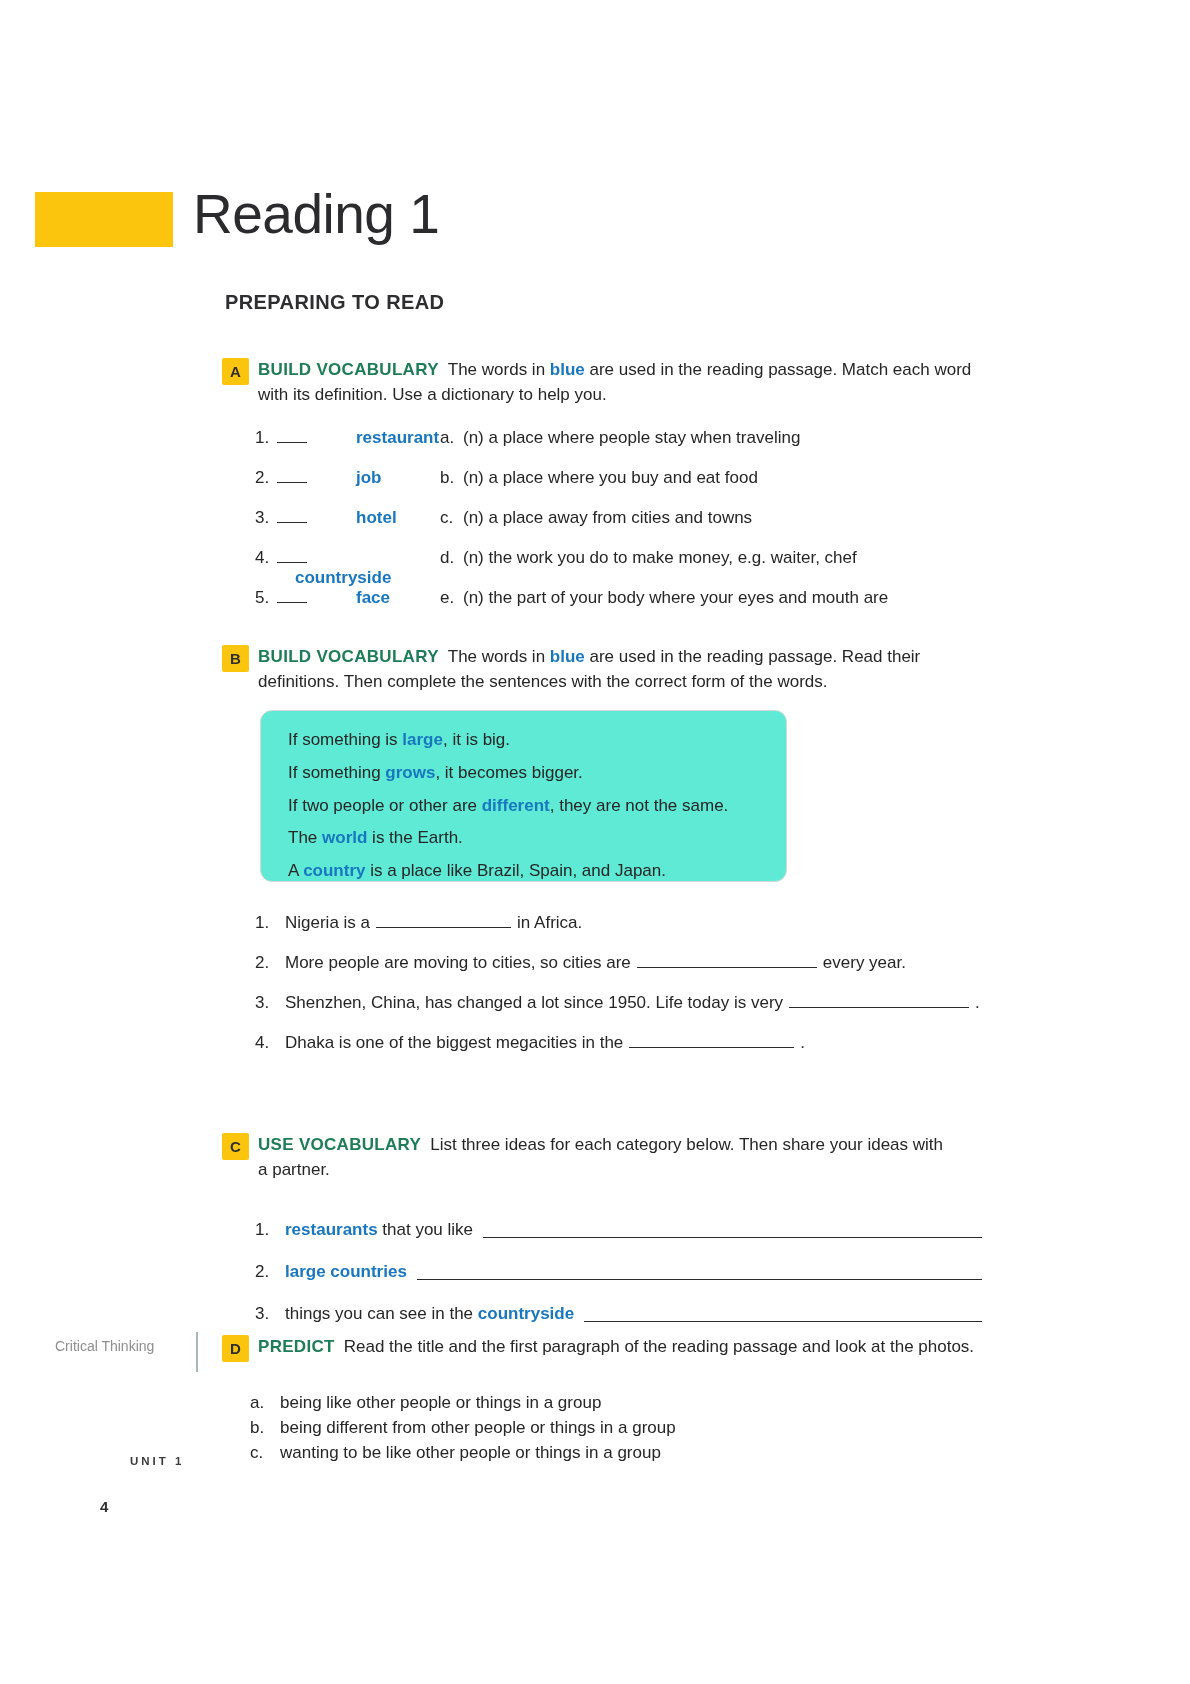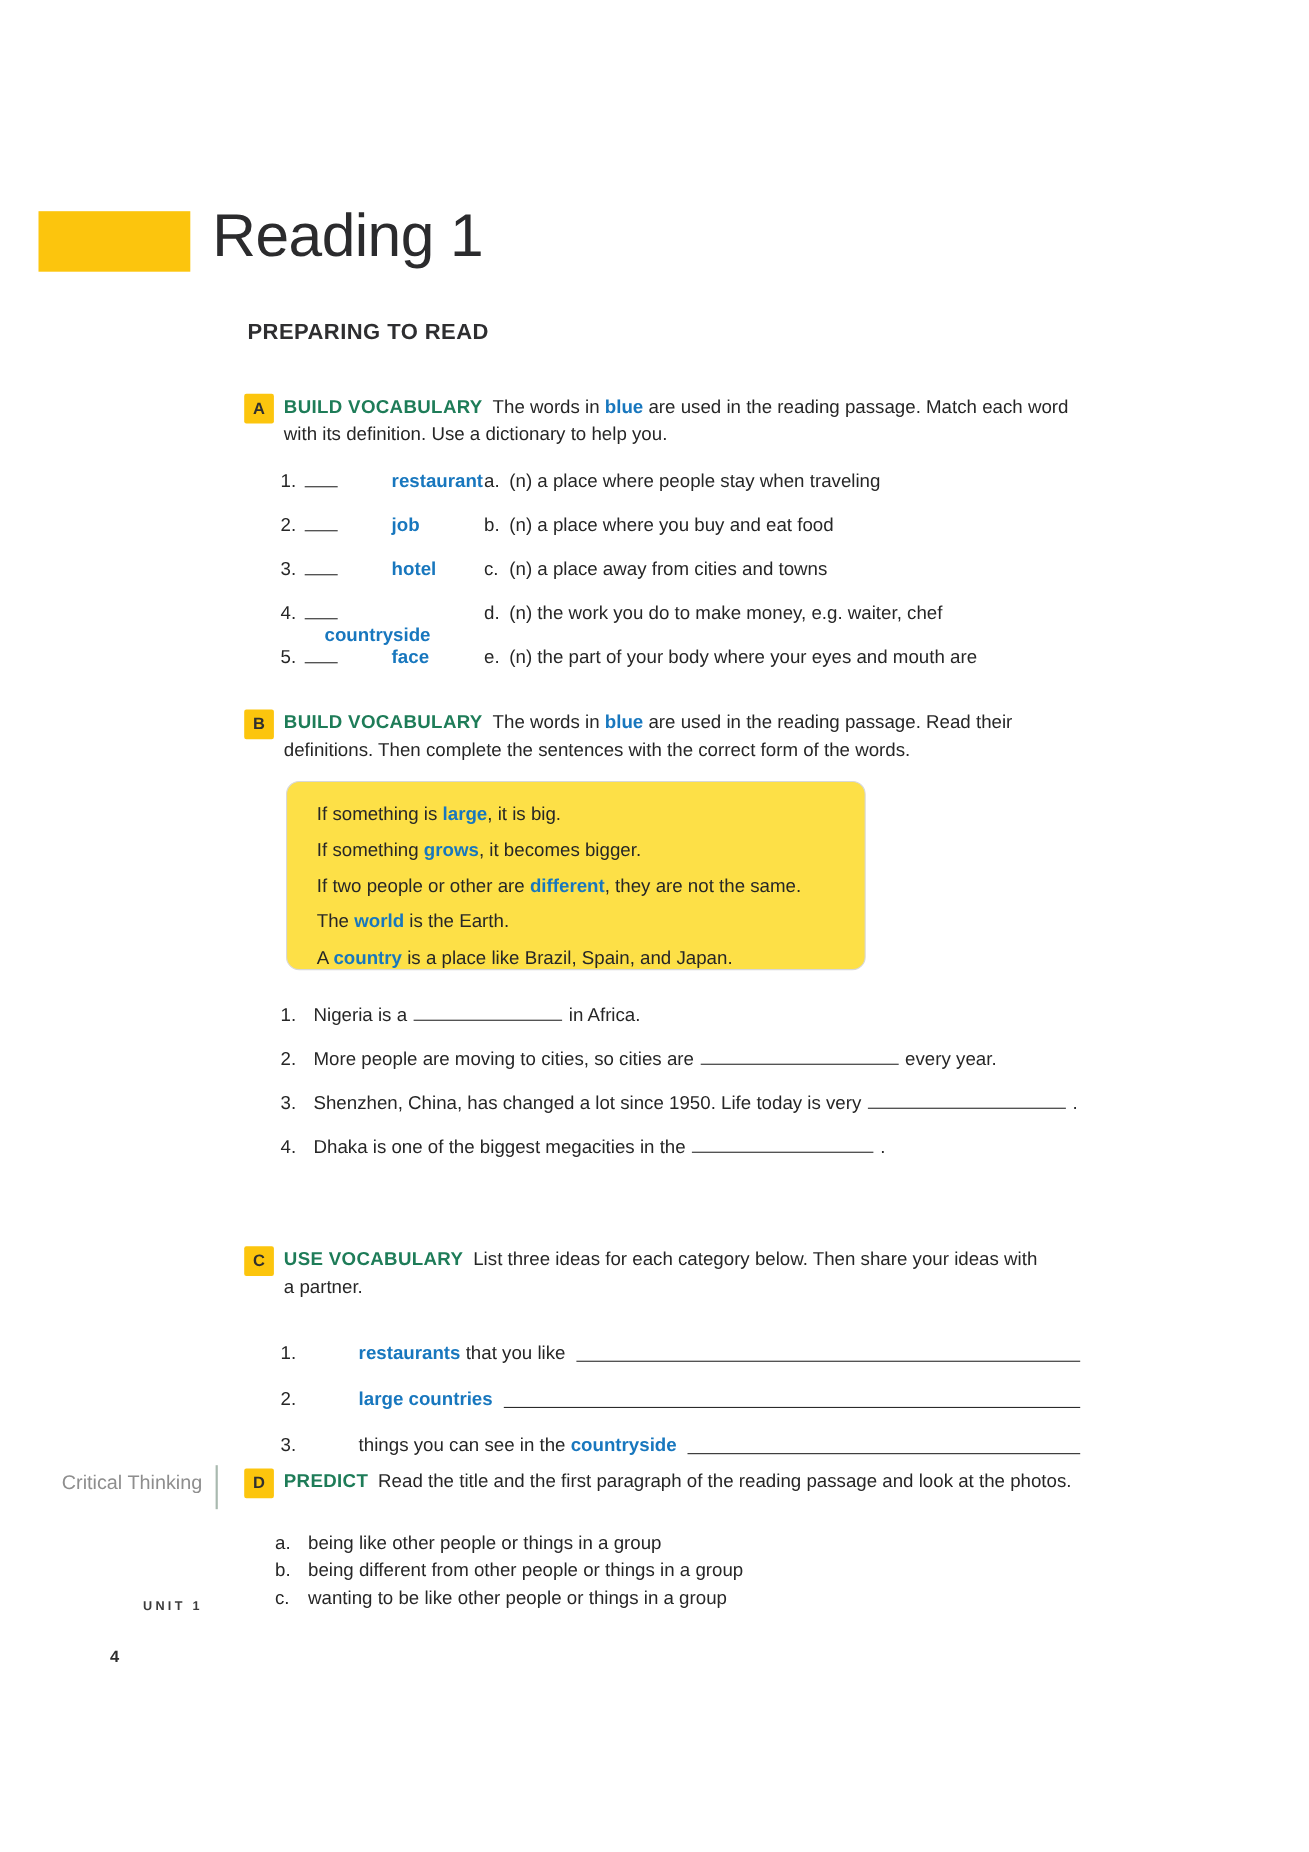--- a/index.html
+++ b/index.html
@@ -44,37 +44,37 @@
   .num{display:inline-block;width:22px;}
   .blank-sm{display:inline-block;width:30px;height:13px;border-bottom:1.5px solid var(--rule);margin-right:9px;}
   .word{font-weight:bold;color:var(--blue);margin-left:40px;}
   .letter{display:inline-block;width:23px;}
 
   
   .def-box{
     left:260px;top:710px;width:527px;height:172px;
     border:1.5px solid #D8D8D8;border-radius:12px;
     padding:13px 10px 0 27px;
-    font-size:17px;line-height:32.75px;background:#fde047;
+    font-size:17px;line-height:32.75px;background:#5eead4;
   }
   .b-sentences{left:255px;top:913px;font-size:17px;}
   .b-row{height:40px;}
   .num2{display:inline-block;width:30px;}
   .blank-b{display:inline-block;height:13px;border-bottom:1.5px solid var(--rule);margin:0 6px;}
 
   
   .c-items{left:255px;top:1198px;width:727px;font-size:17px;}
   .c-row{height:42px;display:flex;align-items:flex-end;}
   .c-row > *{align-self:flex-end;}
-  .c-text{white-space:pre;padding-bottom:0;margin-left:41px;}
+  .c-text{white-space:pre;padding-bottom:0;}
   .c-num{display:inline-block;width:30px;flex:none;}
   .c-line{flex:1;height:16px;border-bottom:1.5px solid var(--rule);margin:0 0 2px 10px;}
 
   
-  .ct-label{left:55px;top:1338px;width:130px;text-align:center;font-size:18px;color:#8E8E8E;}
+  .ct-label{left:55px;top:1338px;width:130px;text-align:left;font-size:14px;color:#8E8E8E;}
   .ct-rule{left:196px;top:1332px;width:2px;height:40px;background:#A9B9AF;}
   .d-options{left:250px;top:1390px;font-size:17px;line-height:25px;}
   .d-opt{height:25px;}
   .opt-letter{display:inline-block;width:30px;}
 
   
   .page-num{left:100px;top:1498px;font-size:15px;font-weight:bold;color:#2D2D2D;}
   .unit-label{left:130px;top:1455px;font-size:11.5px;font-weight:bold;letter-spacing:3px;color:#3B3B3B;}
 </style>
 </head>

